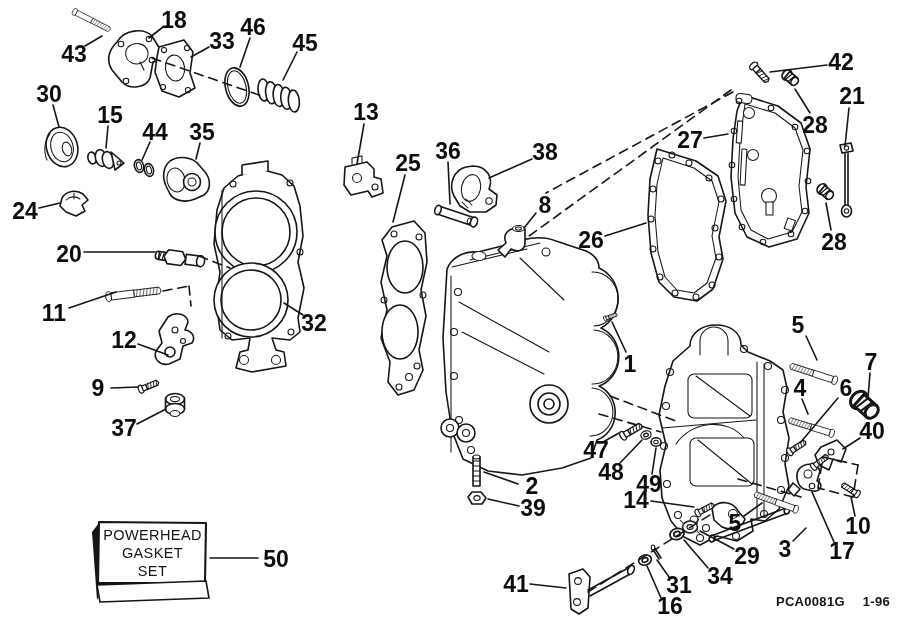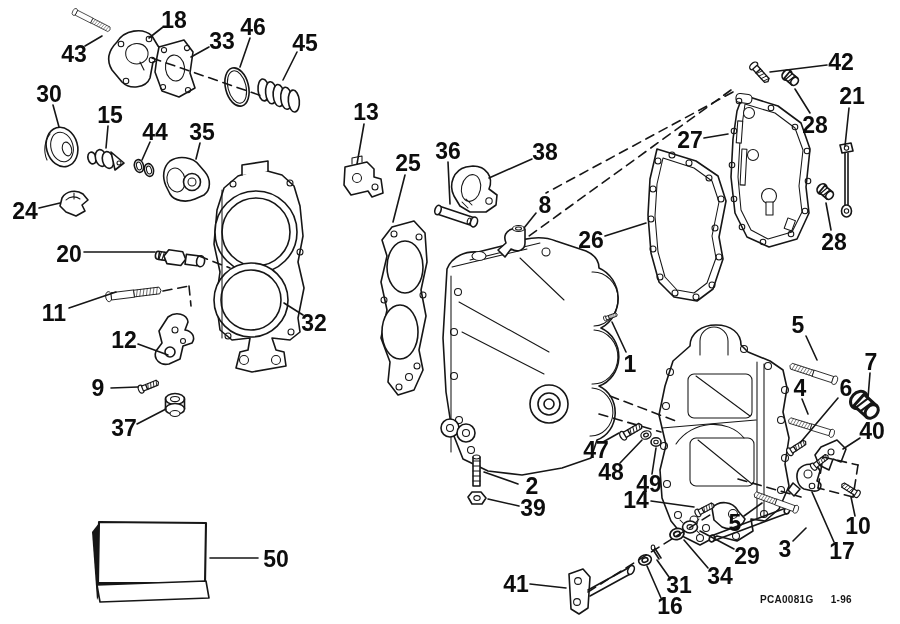--- a/index.html
+++ b/index.html
@@ -10,21 +10,21 @@
   #art .fw{fill:#ffffff;}
   #art .fk{fill:#161616;stroke:none;}
   #art .thin{stroke-width:1.05;}
   #art .thick{stroke-width:2.1;}
   .callout-text{font-family:"Liberation Sans", sans-serif;font-weight:bold;font-size:23px;
                 fill:#0d0d0d;stroke:none;}
   .overlay{position:absolute;color:#161616;}
   #gasket-box-text{left:99px;top:526px;width:107px;height:56px;display:flex;flex-direction:column;
                    align-items:center;justify-content:center;text-align:center;
                    font-size:14.5px;font-weight:400;line-height:1.22;letter-spacing:.4px;}
-  #figure-code{left:760px;top:594px;width:130px;text-align:left;font-size:10px;font-weight:bold;
+  #figure-code{left:760px;top:594px;width:130px;text-align:right;font-size:13px;font-weight:bold;
                letter-spacing:.3px;}
   #figure-code span{display:inline-block;}
   #figure-code .date{margin-left:14px;}
 </style>
 </head>
 <body>
 
 <div id="stage">
 <svg id="art" viewBox="0 0 900 624" width="900" height="624">
   <defs>
@@ -529,18 +529,23 @@
         <text x="532" y="486" text-anchor="middle" dominant-baseline="central" class="callout-text">2</text>
         <line x1="519" y1="506" x2="488" y2="499" stroke="#161616" stroke-width="1.6"></line>
         <text x="533" y="508" text-anchor="middle" dominant-baseline="central" class="callout-text">39</text>
         <line x1="530" y1="584" x2="566" y2="588" stroke="#161616" stroke-width="1.6"></line>
         <text x="516" y="584" text-anchor="middle" dominant-baseline="central" class="callout-text">41</text>
         <line x1="258" y1="558" x2="210" y2="558" stroke="#161616" stroke-width="1.6"></line>
         <text x="276" y="559" text-anchor="middle" dominant-baseline="central" class="callout-text">50</text>
       </g>
 </svg>
 
+<div class="overlay" id="gasket-box-text">
+  <span>POWERHEAD</span>
+  <span>GASKET</span>
+  <span>SET</span>
+</div>
 
 <div class="overlay" id="figure-code">
   <span>PCA0081G</span>
   <span class="date">1-96</span>
 </div>
 </div>
 
 </body></html>

